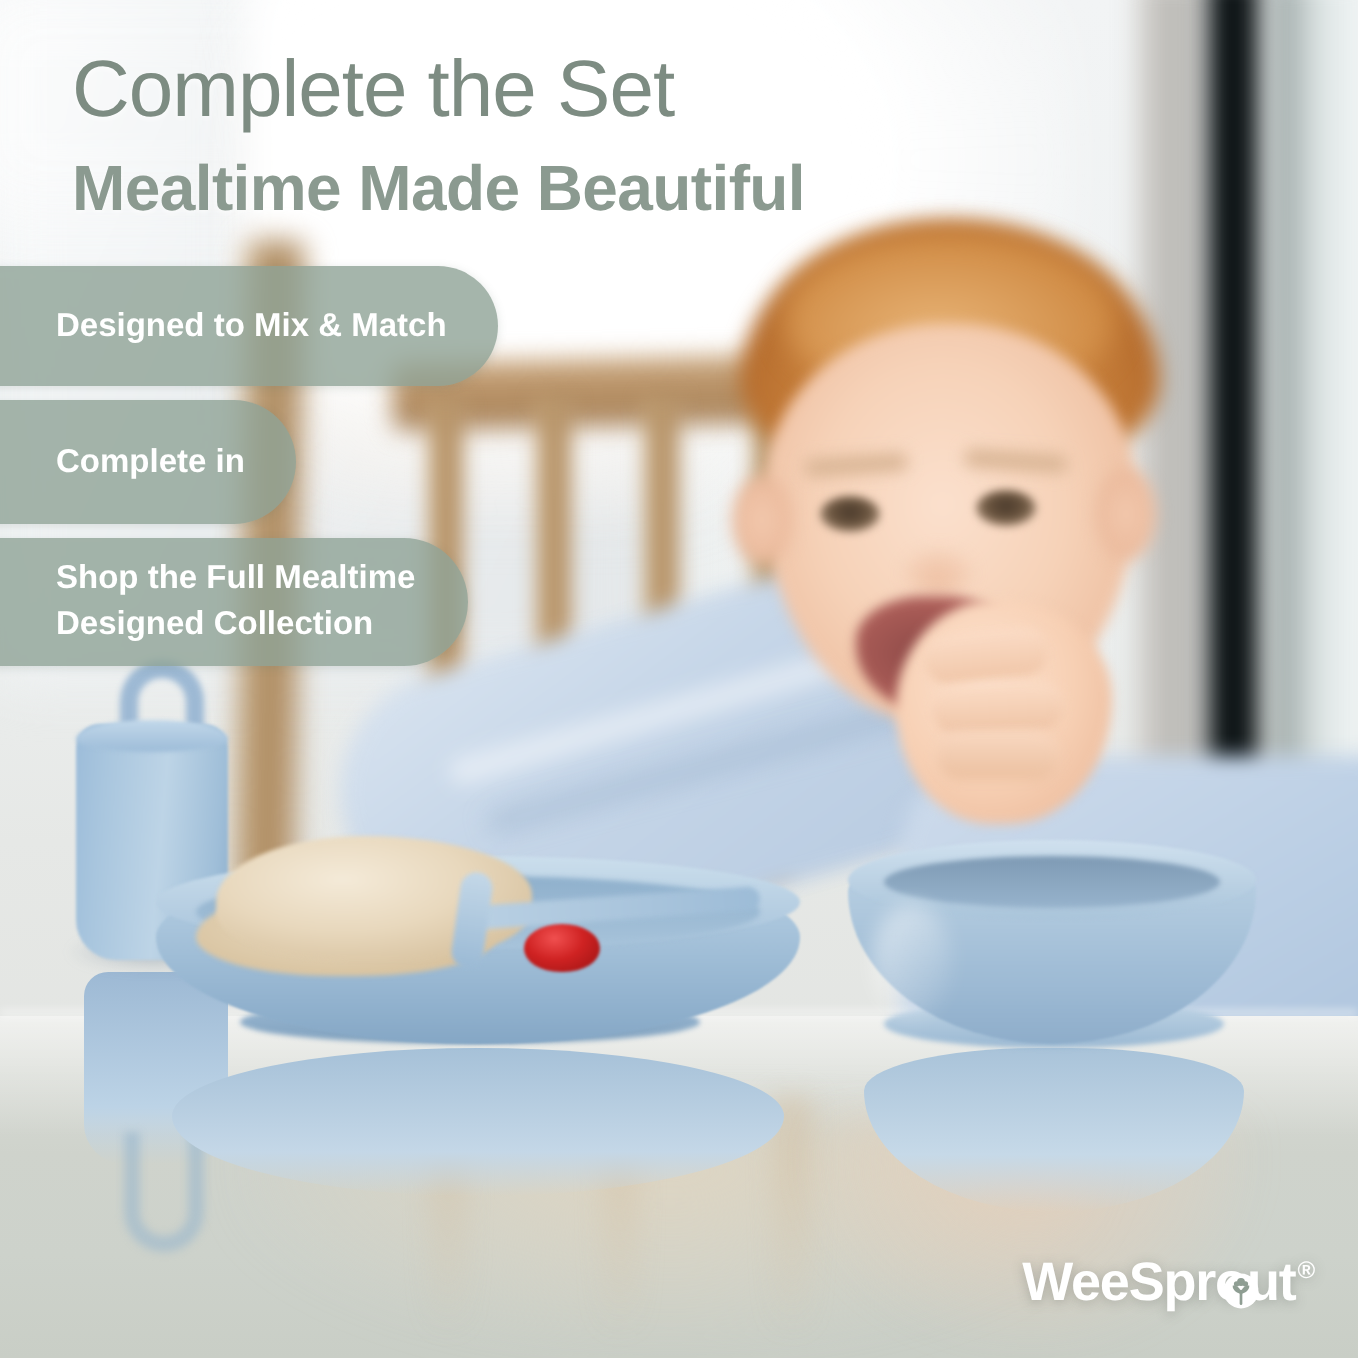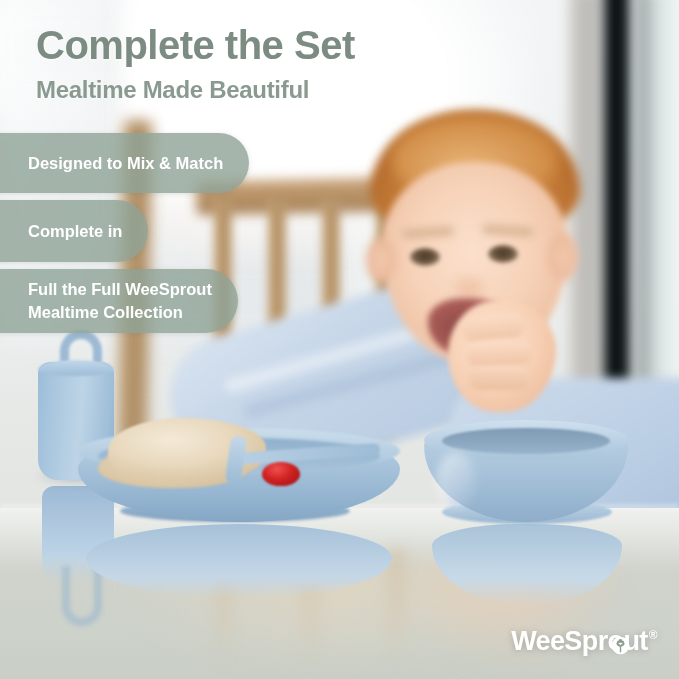--- a/index.html
+++ b/index.html
@@ -286,27 +286,27 @@
   }
   .r-slat{
     position:absolute; top:548px; width:20px; height:120px;
     background:linear-gradient(180deg,rgba(210,190,160,.5),rgba(210,190,160,0));
     filter:blur(6px);
   }
 
   
   .headline{
     position:absolute; left:36px; top:24px;
-    font-size:40px; font-weight:bold; letter-spacing:-.5px;
+    font-size:40px; font-weight:normal; letter-spacing:-.5px;
     color:#7d8c82; line-height:1.08;
     text-shadow:0 1px 3px rgba(255,255,255,.75);
   }
   .subhead{
     position:absolute; left:36px; top:76px;
-    font-size:24px; font-weight:bold; letter-spacing:-.3px;
+    font-size:32px; font-weight:bold; letter-spacing:-.3px;
     color:#8b9a90;
     text-shadow:0 1px 3px rgba(255,255,255,.7);
   }
 
   .pill{
     position:absolute; left:-14px;
     background:rgba(143,163,150,.80);
     border-radius:0 46px 46px 0;
     display:flex; align-items:center;
     padding-left:42px; padding-right:26px;
@@ -419,22 +419,22 @@
       <span>Designed to Mix &amp; Match</span>
     </span>
   </div>
   <div class="pill" id="pill-2">
     <span>
       <span>Complete in</span><br>
     </span>
   </div>
   <div class="pill" id="pill-3">
     <span>
-      <span>Full the Full WeeSprout</span><br>
-      <span>Mealtime Collection</span>
+      <span>Shop the Full Mealtime</span><br>
+      <span>Designed Collection</span>
     </span>
   </div>
 
   <div class="logo">
     <span class="logo-wrap">
       <span>WeeSprout</span>
       <span class="sprout-mark">
         <svg viewBox="0 0 24 24" width="19" height="19">
           <circle cx="12" cy="12" r="11" fill="#ffffff"></circle>
           <g fill="#8f9e93">

